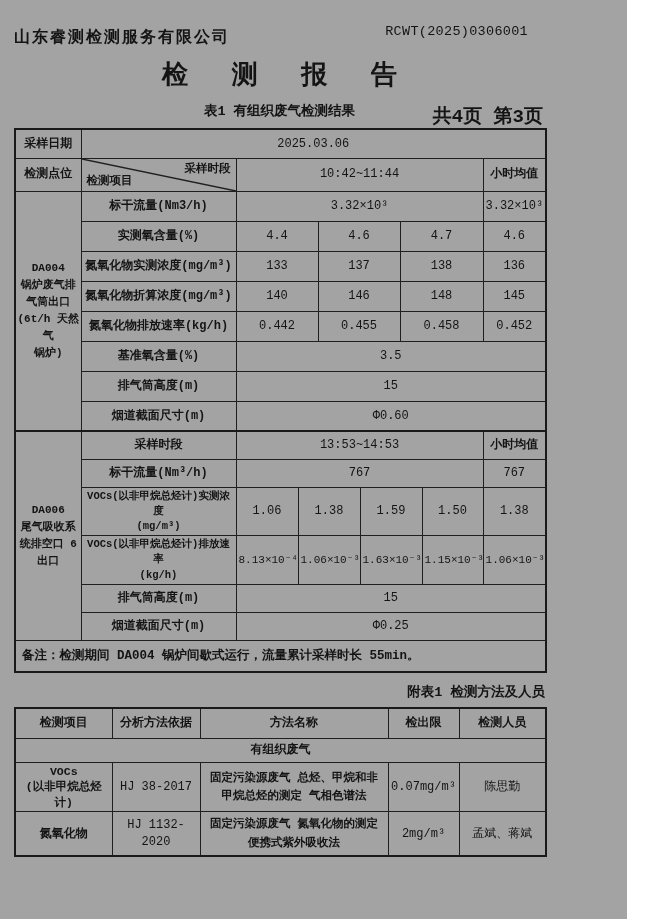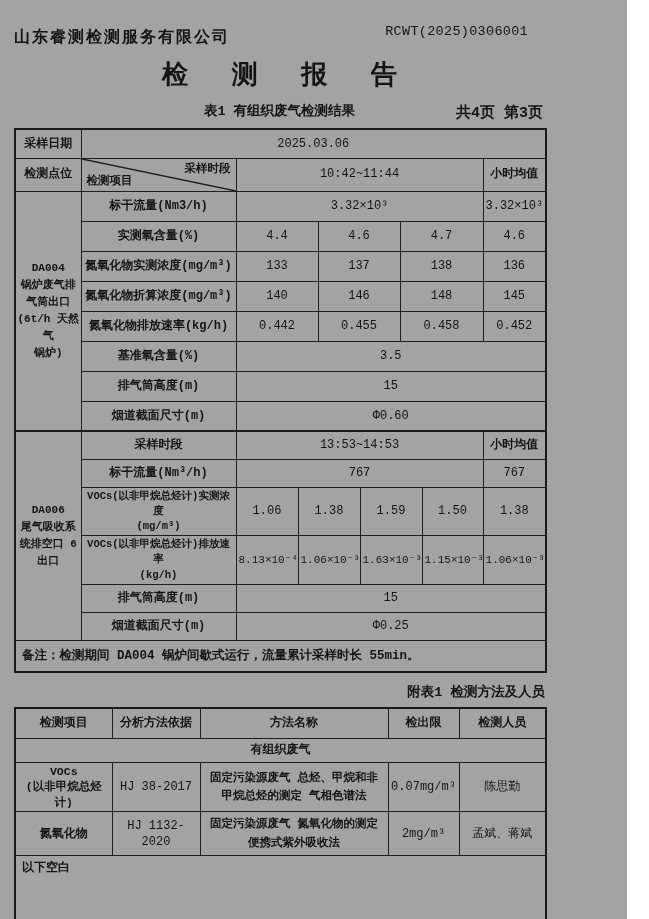--- a/index.html
+++ b/index.html
@@ -8,21 +8,21 @@
     position:relative; width:627px; height:919px; background:#a3a3a3;
     font-family:Liberation Mono, monospace; color:#141414;
     overflow:hidden;
   }
   .report-no { position:absolute; top:24px; right:99px; font-size:13.5px; letter-spacing:.3px; }
   .content { position:absolute; left:14px; top:0; width:531px; }
   .company { padding-top:27px; text-align:left; font-size:16px; font-weight:600; letter-spacing:2px; }
   .main-title { margin-top:9px; text-align:center; font-size:26px; font-weight:700; letter-spacing:14px; padding-left:14px; }
   .caption-row { position:relative; margin-top:10px; height:20px; }
   .t1-caption { text-align:center; font-size:13.5px; font-weight:600; }
-  .page-info { position:absolute; right:2px; top:1px; font-size:15px; font-weight:600; }
+  .page-info { position:absolute; right:2px; top:1px; font-size:19px; font-weight:600; }
 
   table { border-collapse:collapse; table-layout:fixed; width:531px; background:transparent; }
   table.bordered { border:2px solid #1a1a1a; }
   td { border:1.5px solid #1f1f1f; font-size:12px; text-align:center; vertical-align:middle; padding:1px 2px; line-height:1.35; }
   .t1a { margin-top:6px; }
   .t1b { margin-top:-2px; }
   .h24 { height:24px; } .h28 { height:28px; } .h29 { height:29px; } .h30 { height:30px; }
   .h33 { height:33px;margin-left:24px; } .h36 { height:36px; } .h44 { height:44px; } .h64 { height:64px; }
   .lb { font-weight:600; }
   .sm { font-size:10.5px; white-space:pre-line; line-height:1.45; }
@@ -221,20 +221,17 @@
         <td>0.07mg/m³</td>
         <td>陈思勤</td>
       </tr>
       <tr class="h44">
         <td class="lb">氮氧化物</td>
         <td>HJ 1132-2020</td>
         <td class="lb method-cell">固定污染源废气 氮氧化物的测定 便携式紫外吸收法</td>
         <td>2mg/m³</td>
         <td>孟斌、蒋斌</td>
       </tr>
-      <tr class="h64">
-        <td colspan="5" class="blank-cell">以下空白</td>
-      </tr>
     </tbody>
       </table>
 
   </div>
 </div>
 
 </body></html>

